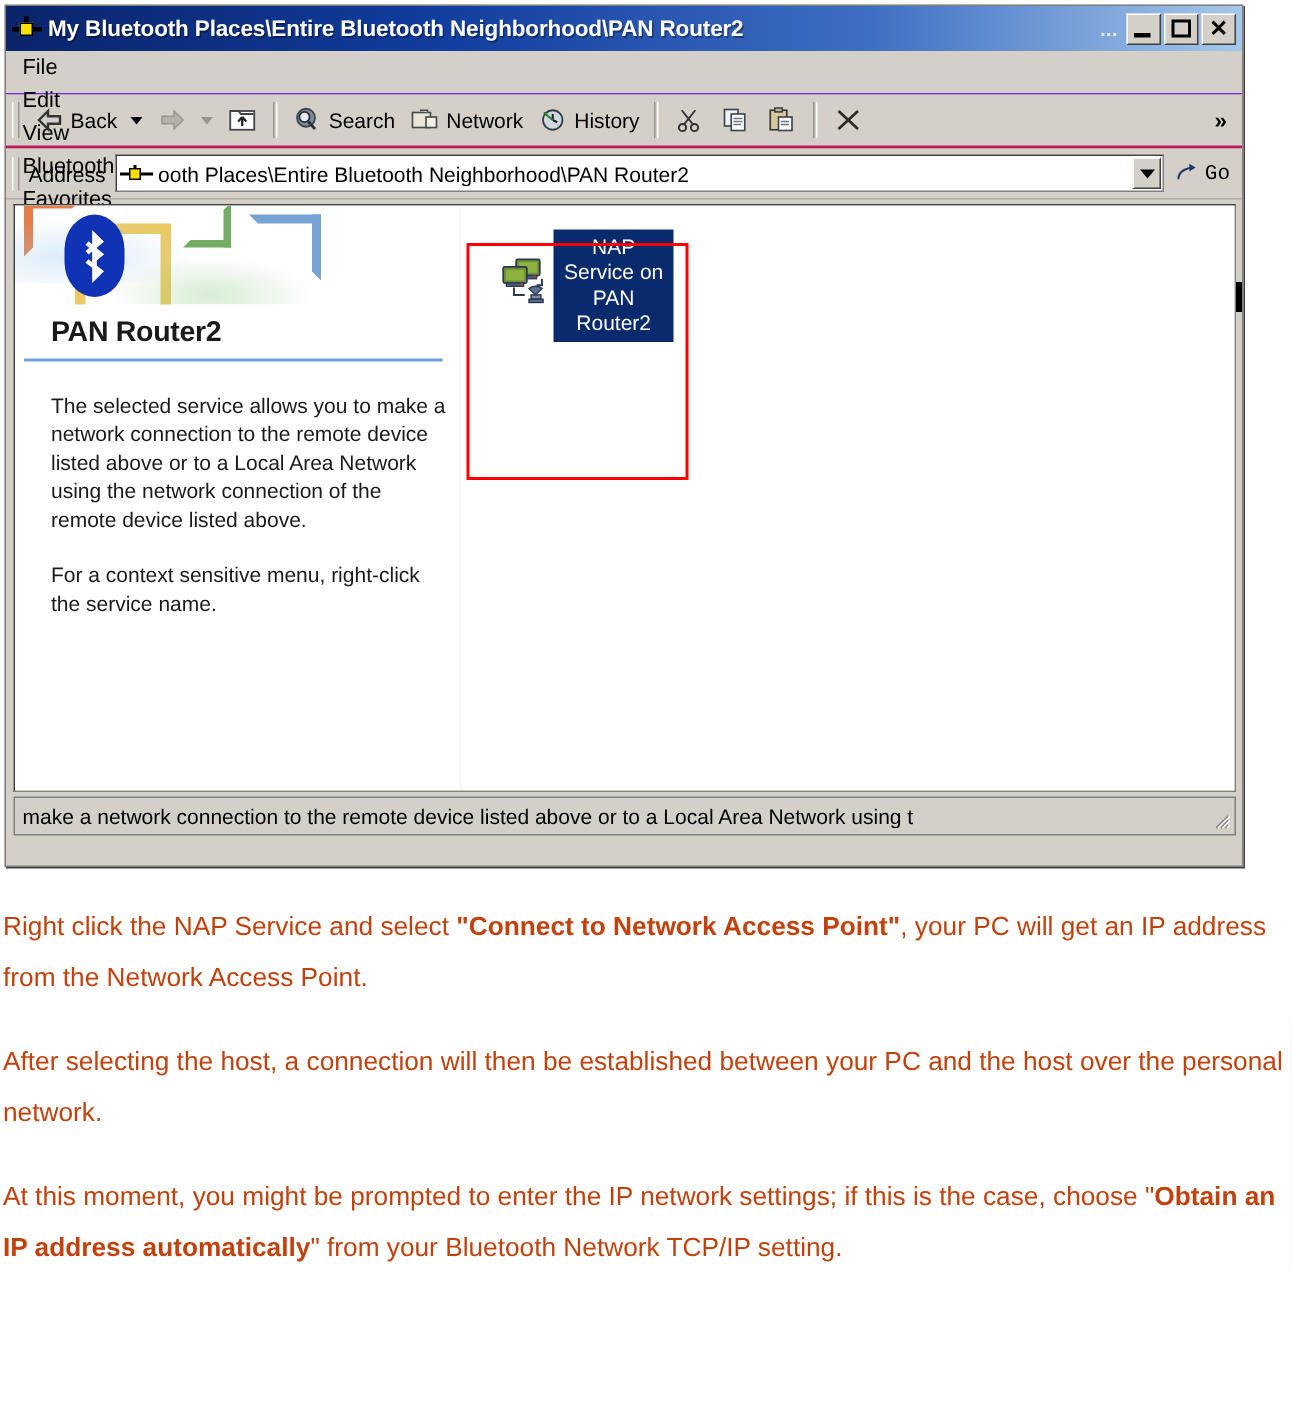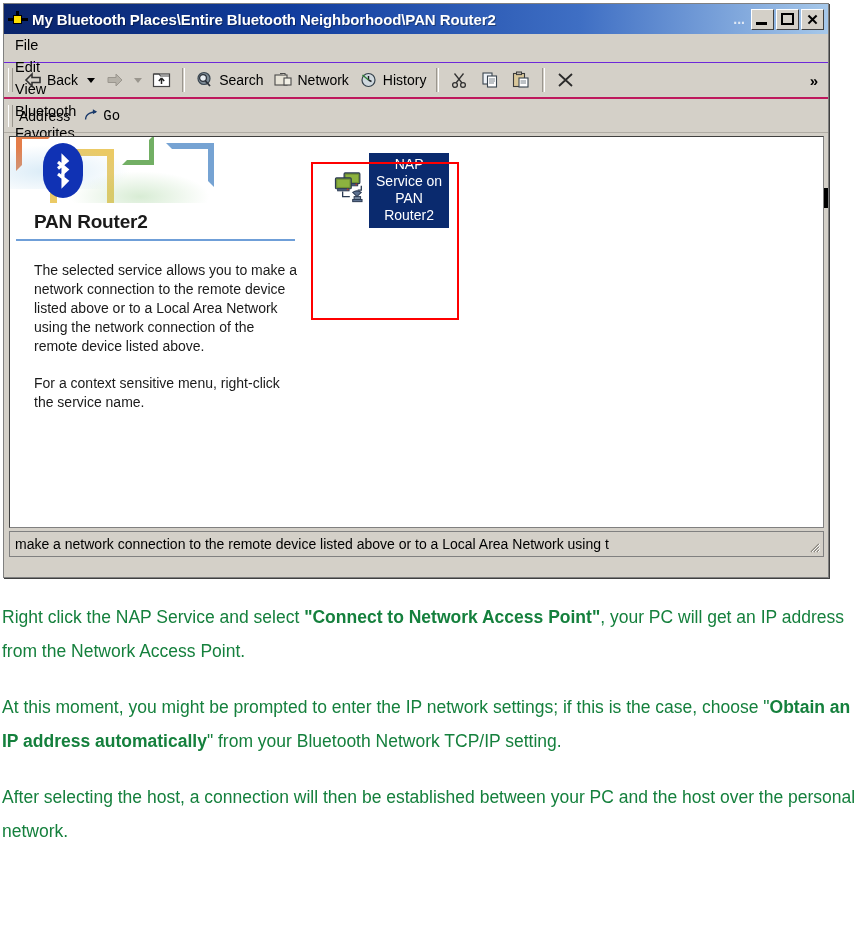--- a/index.html
+++ b/index.html
@@ -397,21 +397,21 @@
     position: absolute;
     left: 0; top: 600px;
     width: 861px;
     padding: 0 2px;
     box-sizing: border-box;
   }
   .doc p {
     margin: 0 0 22px 0;
     font-size: 17.5px;
     line-height: 34px;
-    color: #15803d;
+    color: #c2410c;
   }
   .doc b { font-weight: bold; }
 </style>
 </head>
 <body>
 
 <div class="window">
 
   <div class="titlebar">
     <div class="title-icon">
@@ -542,20 +542,31 @@
         <path d="M4 4 L17 16 M17 4 L4 16" stroke="#2a2a2a" stroke-width="1.8" fill="none"></path>
       </svg>
     </div>
 
     <div class="tb-chev">»</div>
   </div>
 
   <div class="addrbar">
     <div class="addr-grip"></div>
     <div class="addr-label">Address</div>
+    <div class="addr-field">
+      <div class="addr-icon">
+        <span class="ah"></span>
+          <span class="av"></span>
+          <span class="ac"></span>
+      </div>
+      <div class="addr-value" title="ooth Places\Entire Bluetooth Neighborhood\PAN Router2">ooth Places\Entire Bluetooth Neighborhood\PAN Router2</div>
+      <div class="addr-drop">
+          <i></i>
+        </div>
+    </div>
     <div class="go-btn">
       <svg class="ico" viewBox="0 0 21 20" style="width:18px;height:18px">
         <path d="M3 14 C3 7, 11 5, 15 5" fill="none" stroke="#1a3a6b" stroke-width="1.6"></path>
         <path d="M11.5 2 L16.5 5 L11.5 8 Z" fill="#1a3a6b"></path>
       </svg>
       <span>Go</span>
     </div>
   </div>
 
   <div class="client">
@@ -615,17 +626,17 @@
     </svg>
   </div>
 </div>
 
 <div class="redbox"></div>
 
 <div class="doc">
   <p>
     <span>Right click the NAP Service and select </span><b>"Connect to Network Access Point"</b><span>, your PC will get an IP address from the Network Access Point.</span>
   </p>
+  <p>After selecting the host, a connection will then be established between your PC and the host over the personal network.</p>
   <p>
     <span>At this moment, you might be prompted to enter the IP network settings; if this is the case, choose "</span><b>Obtain an IP address automatically</b><span>" from your Bluetooth Network TCP/IP setting.</span>
   </p>
-  <p>After selecting the host, a connection will then be established between your PC and the host over the personal network.</p>
 </div>
 
 </body></html>

